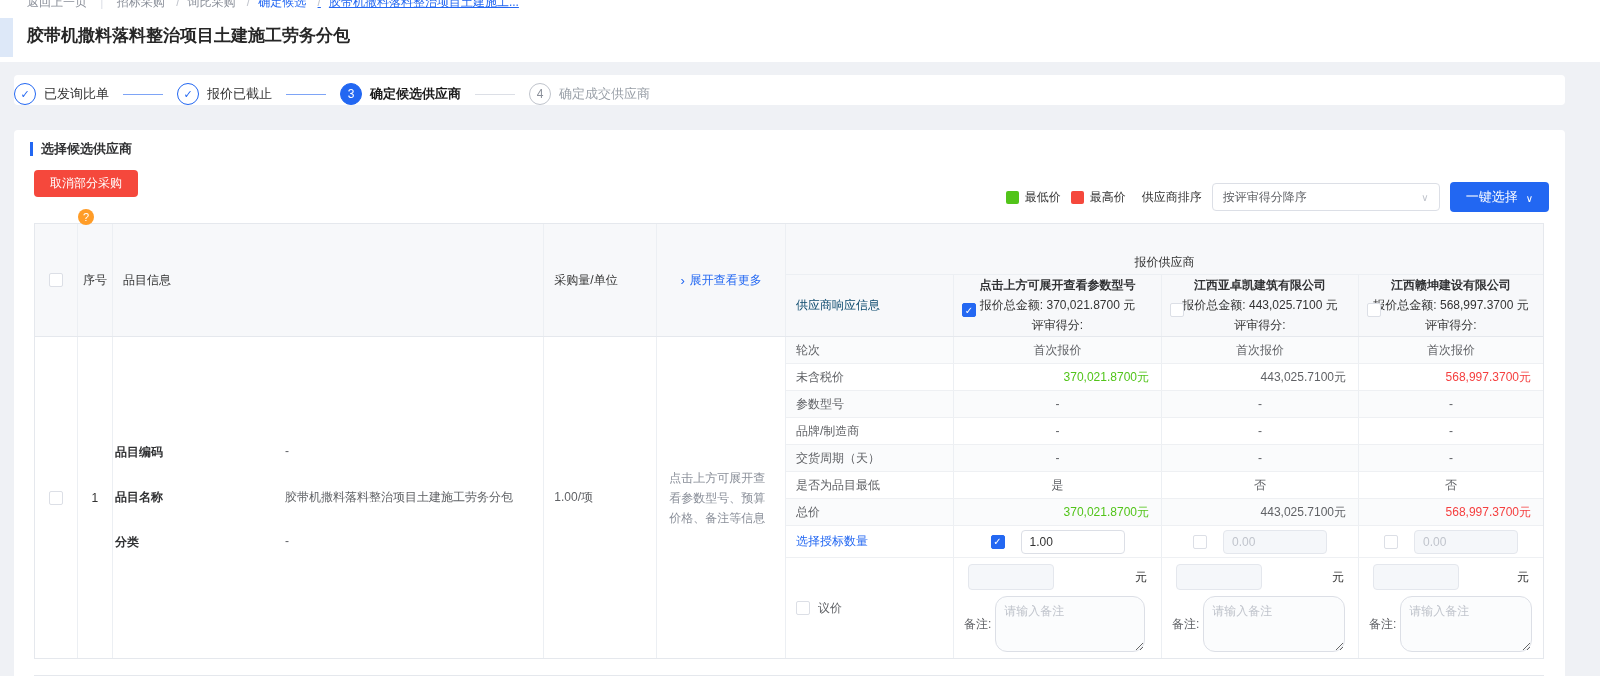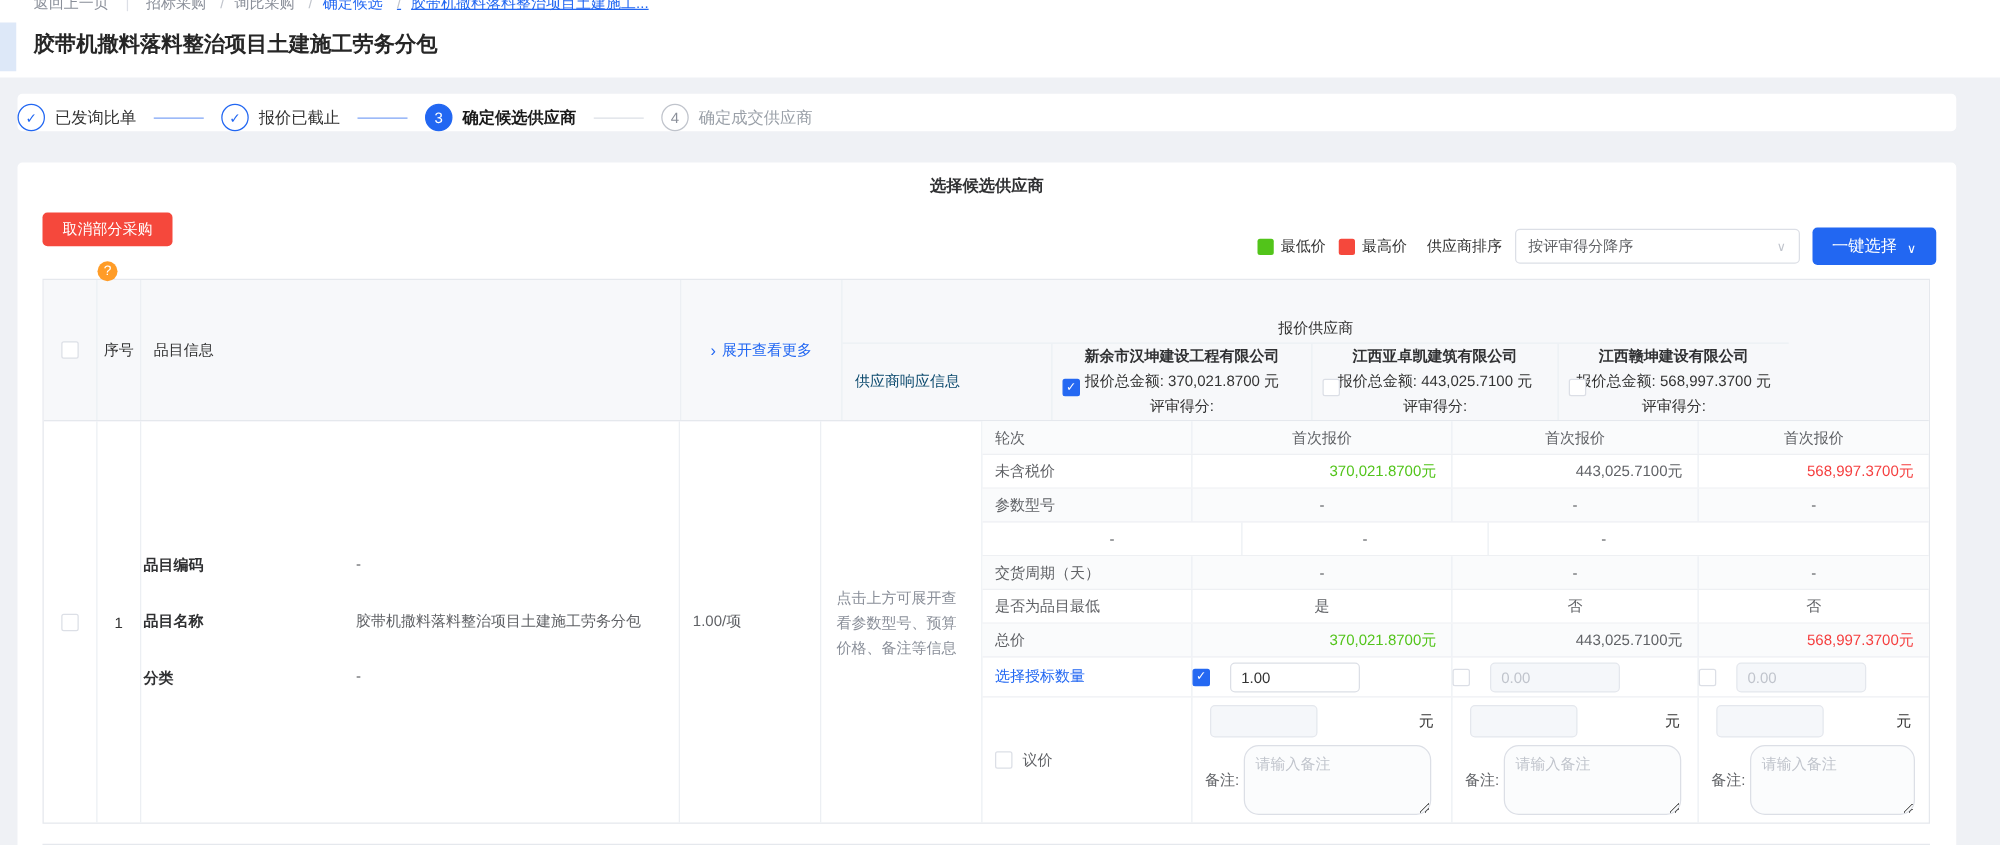--- a/index.html
+++ b/index.html
@@ -36,21 +36,21 @@
   .step.done .step-circle::after { content:"✓"; font-size:11px; }
   .step.current .step-circle { background:#2267f2; color:#fff; border:1px solid #2267f2; }
   .step.pending .step-circle { border:1px solid #c0c4cc; color:#8a8f99; background:#fff; }
   .step-label { font-size:13px; color:#333; }
   .step.current .step-label { font-weight:bold; color:#1a1a1a; }
   .step.pending .step-label { color:#9aa0a8; }
   .step-line { width:40px; height:1px; margin:0 14px; }
   .step-line.blue { background:#7ea4f6; }
   .step-line.gray { background:#dcdfe6; }
   
-  .section-title { display:flex; align-items:center; height:18px; margin-bottom:25px;flex-direction:column; }
+  .section-title { display:flex; align-items:center; height:18px; margin-bottom:25px; }
   .section-title .bar { width:3px; height:14px; background:#2267f2; margin-right:8px; }
   .section-title .txt { font-size:13px; font-weight:bold; color:#303133; }
   .toolbar { display:flex; align-items:center; justify-content:space-between; margin:14px 0 12px 4px; height:28px; }
   .toolbar-left { display:flex; align-items:center; gap:12px;flex-direction:column; }
   .btn-danger { background:#f5483c; color:#fff; border:none; height:27px; line-height:27px; padding:0 16px; border-radius:4px; font-size:12px; cursor:pointer; }
   .help-icon { width:16px; height:16px; border-radius:50%; background:#ff9c27; color:#fff; display:inline-flex; align-items:center; justify-content:center; font-size:11px; cursor:pointer; }
   .help-icon::after { content:"?"; }
   .toolbar-right { display:flex; align-items:center; gap:10px; }
   .legend-item { display:flex; align-items:center; gap:6px; color:#333; }
   .legend-swatch { width:13px; height:13px; border-radius:2px; display:inline-block; }
@@ -101,21 +101,21 @@
   .vrow-h27 { height:27px; }
   .vlab { display:flex; align-items:center; padding-left:10px; color:#606266; }
   .vcell { display:flex; align-items:center; color:#606266; }
   .r-center { justify-content:center; }
   .r-right { justify-content:flex-end; padding-right:12px; }
   .c-green { color:#52c41a; }
   .c-red { color:#f53f3f; }
   .link-blue { color:#2267f2; cursor:pointer; }
   
   .award-row { height:32px; }
-  .award-cell { display:flex; align-items:center; justify-content:flex-start; gap:16px; }
+  .award-cell { display:flex; align-items:center; justify-content:center; gap:16px; }
   .inp { height:24px; border:1px solid #dcdfe6; border-radius:4px; background:#fff; padding:0 8px; font-size:12px; color:#333; width:104px; font-family:"Liberation Sans",sans-serif; }
   .inp:disabled, .inp.disabled { background:#f5f7fa; color:#c0c4cc; border-color:#e4e7ed; }
   
   .bargain-row { height:100px; }
   .bargain-label { display:flex; align-items:center; gap:8px; padding-left:10px; color:#606266; }
   .bargain-cell { display:flex; flex-direction:column; justify-content:center; gap:6px; padding:6px 10px; }
   .bargain-line1 { display:flex; align-items:center; justify-content:space-between; padding:0 4px; }
   .inp-amount { width:86px; height:26px; }
   .unit { color:#333; }
   .bargain-line2 { display:flex; align-items:center; gap:4px; }
@@ -206,30 +206,31 @@
   </div>
 
   <div class="qtable">
 
     <div class="thead">
       <div class="cell c1 hcell" style="justify-content:center">
         <span class="cb"></span>
       </div>
       <div class="cell c2 hcell">序号</div>
       <div class="cell c3 hcell">品目信息</div>
+      <div class="cell c4 hcell">采购量/单位</div>
       <div class="cell c5 hcell">
         <span class="expand-link">展开查看更多</span>
       </div>
       <div class="right-head">
         <div class="rh-top">报价供应商</div>
         <div class="rh-bottom">
           <div class="cell c6 resp-label">供应商响应信息</div>
           <div class="cell c7 sup-cell">
             <span class="cb checked sup-cb"></span>
-            <span class="sup-name">新余市汉坤建设工程有限公司</span>
+            <span class="sup-name">点击上方可展开查看参数型号</span>
             <span class="sup-line"><span>报价总金额:</span> <span>370,021.8700 元</span></span>
             <span class="sup-line">评审得分:</span>
           </div>
           <div class="cell c8 sup-cell">
             <span class="cb sup-cb"></span>
             <span class="sup-name">江西亚卓凯建筑有限公司</span>
             <span class="sup-line"><span>报价总金额:</span> <span>443,025.7100 元</span></span>
             <span class="sup-line">评审得分:</span>
           </div>
           <div class="cell c9 sup-cell">
@@ -279,20 +280,21 @@
           <div class="cell c8 vcell r-right">443,025.7100元</div>
           <div class="cell c9 vcell r-right c-red">568,997.3700元</div>
         </div>
         <div class="vrow vrow-h27 alt">
           <div class="cell c6 vlab">参数型号</div>
           <div class="cell c7 vcell r-center">-</div>
           <div class="cell c8 vcell r-center">-</div>
           <div class="cell c9 vcell r-center">-</div>
         </div>
         <div class="vrow vrow-h27">
+          <div class="cell c6 vlab">品牌/制造商</div>
           <div class="cell c7 vcell r-center">-</div>
           <div class="cell c8 vcell r-center">-</div>
           <div class="cell c9 vcell r-center">-</div>
         </div>
         <div class="vrow vrow-h27 alt">
           <div class="cell c6 vlab">交货周期（天）</div>
           <div class="cell c7 vcell r-center">-</div>
           <div class="cell c8 vcell r-center">-</div>
           <div class="cell c9 vcell r-center">-</div>
         </div>

